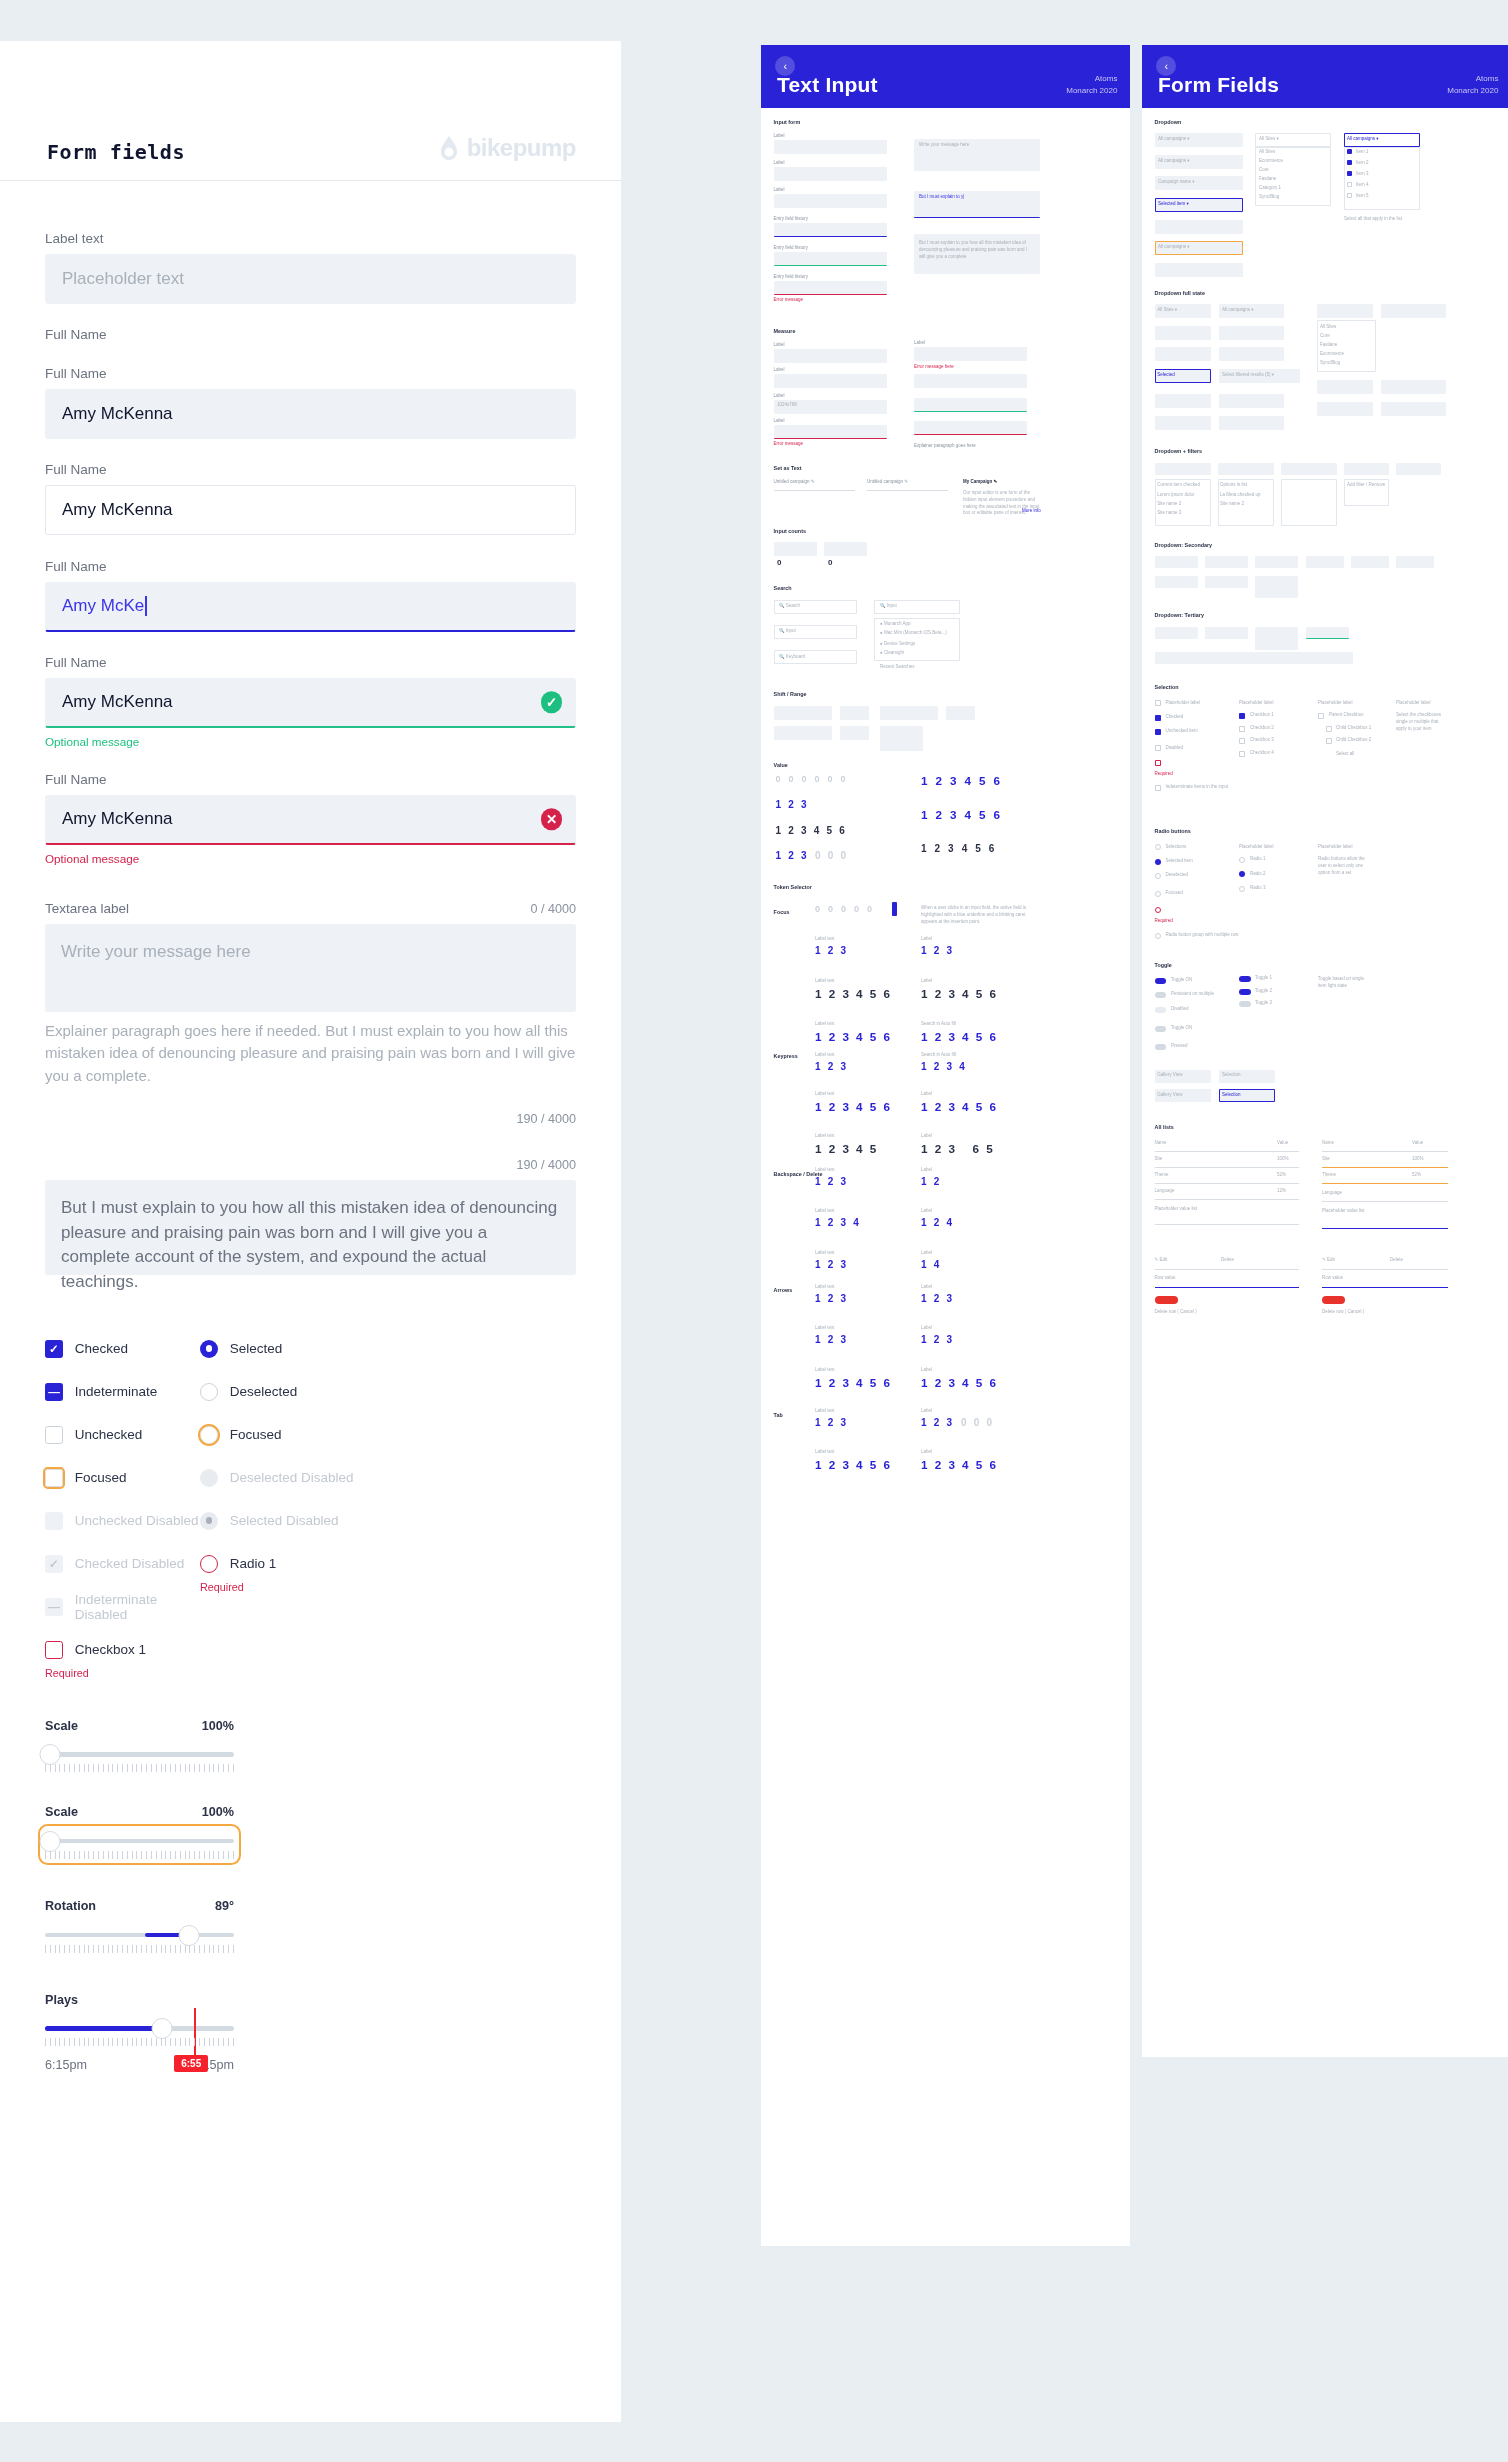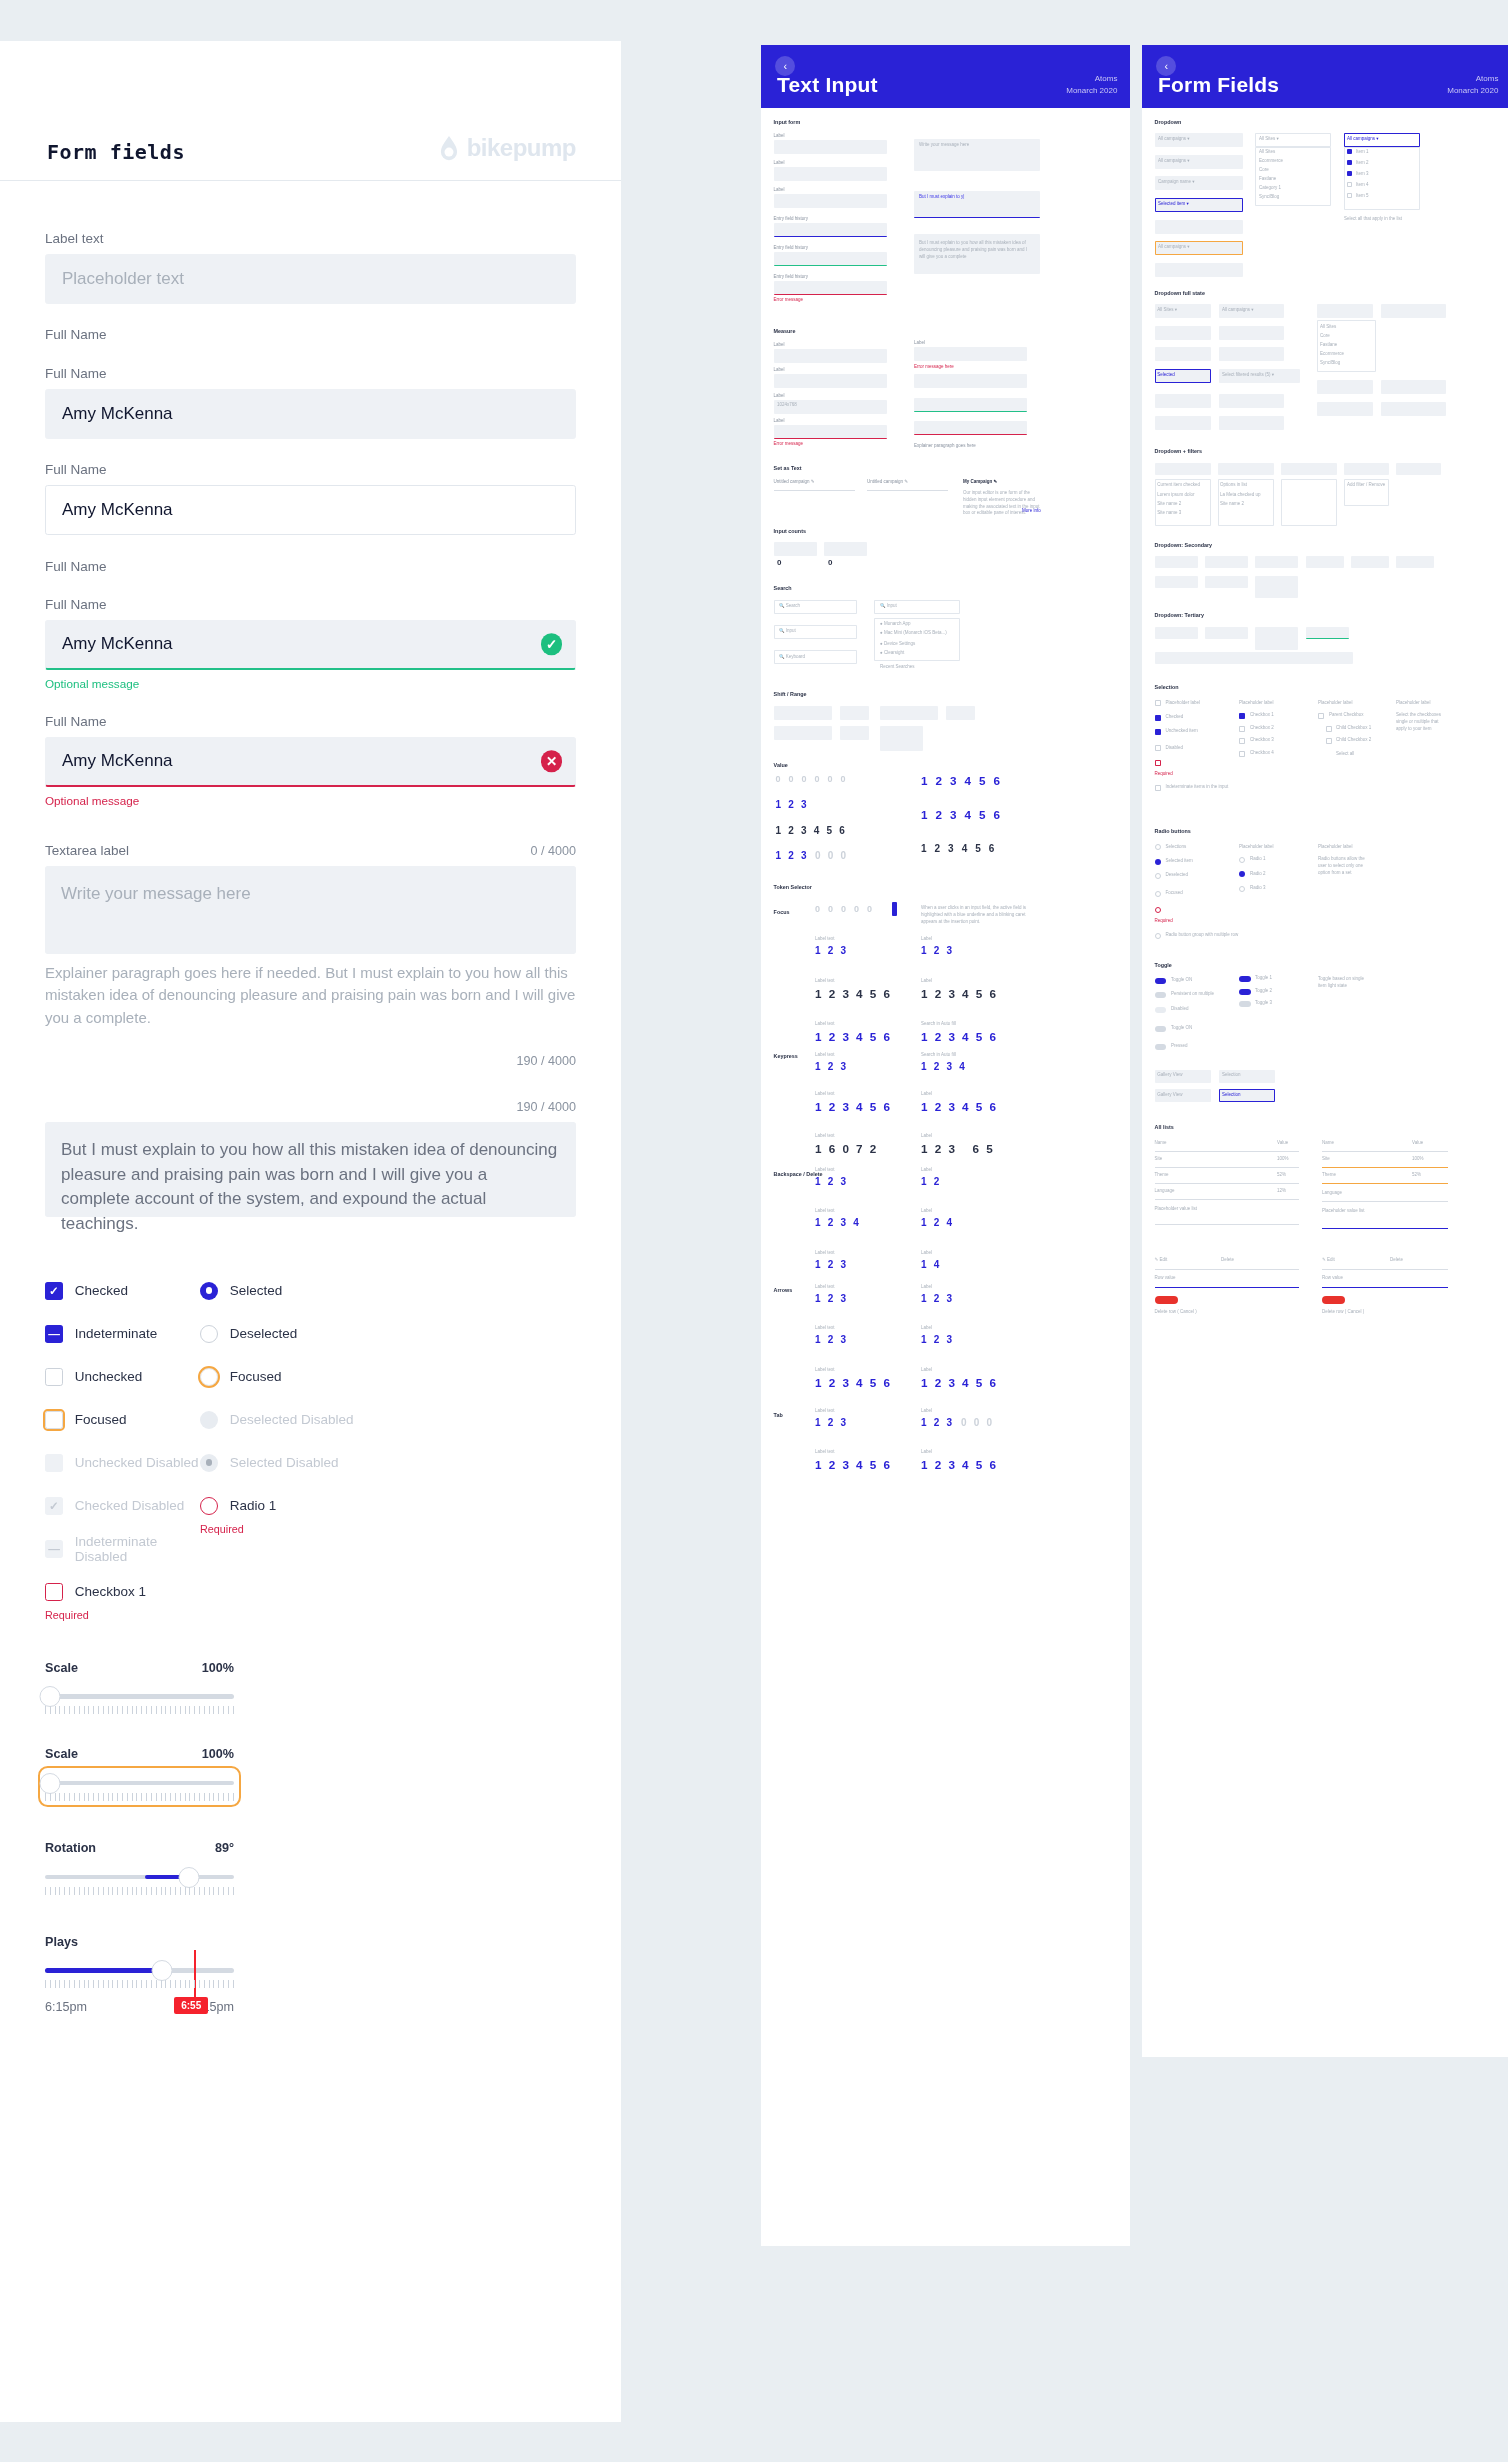--- a/index.html
+++ b/index.html
@@ -245,20 +245,24 @@
 
       <div class="field">
         <span class="field-label">Full Name</span>
         <div class="input-box white">
           <span>Amy McKenna</span>
         </div>
       </div>
 
       <div class="field">
         <span class="field-label">Full Name</span>
+        <div class="input-box underline-blue">
+          <span class="typed">Amy McKe</span>
+            <i class="caret"></i>
+        </div>
       </div>
 
       <div class="field">
         <span class="field-label">Full Name</span>
         <div class="input-box underline-green">
           <span>Amy McKenna</span>
           <span class="status-icon ok">✓</span>
         </div>
         <div class="msg ok">Optional message</div>
       </div>
@@ -718,21 +722,21 @@
       <div class="mk mk-sec" style="left:12.6px; top:945px;">Keypress</div>
       <div class="mk mk-txt" style="left:54px; top:944px;">Label text</div>
       <div class="mk mk-num b" style="left:54px; top:953px; letter-spacing:7.2px;">123</div>
       <div class="mk mk-txt" style="left:160px; top:944px;">Search in Auto fill</div>
       <div class="mk mk-num b" style="left:160px; top:953px; letter-spacing:7.2px;">1234</div>
       <div class="mk mk-txt" style="left:54px; top:983px;">Label text</div>
       <div class="mk mk-num b" style="left:54px; top:992px; letter-spacing:7.2px; font-size:11.7px;">123456</div>
       <div class="mk mk-txt" style="left:160px; top:983px;">Label</div>
       <div class="mk mk-num b" style="left:160px; top:992px; letter-spacing:7.2px; font-size:11.7px;">123456</div>
       <div class="mk mk-txt" style="left:54px; top:1025px;">Label text</div>
-      <div class="mk mk-num" style="left:54px; top:1034px; letter-spacing:7.2px; font-size:11.7px;">16072</div>
+      <div class="mk mk-num" style="left:54px; top:1034px; letter-spacing:7.2px; font-size:11.7px;">12345</div>
       <div class="mk mk-txt" style="left:160px; top:1025px;">Label</div>
       <div class="mk mk-num" style="left:160px; top:1034px; letter-spacing:7.2px; font-size:11.7px;">123 65</div>
 
       <div class="mk mk-sec" style="left:12.6px; top:1062px; line-height:1.5;">Backspace / Delete</div>
       <div class="mk mk-txt" style="left:54px; top:1059px;">Label text</div>
       <div class="mk mk-num b" style="left:54px; top:1068px; letter-spacing:7.2px;">123</div>
       <div class="mk mk-txt" style="left:160px; top:1059px;">Label</div>
       <div class="mk mk-num b" style="left:160px; top:1068px; letter-spacing:7.2px;">12</div>
       <div class="mk mk-txt" style="left:54px; top:1100px;">Label text</div>
       <div class="mk mk-num b" style="left:54px; top:1109px; letter-spacing:7.2px;">1234</div>

